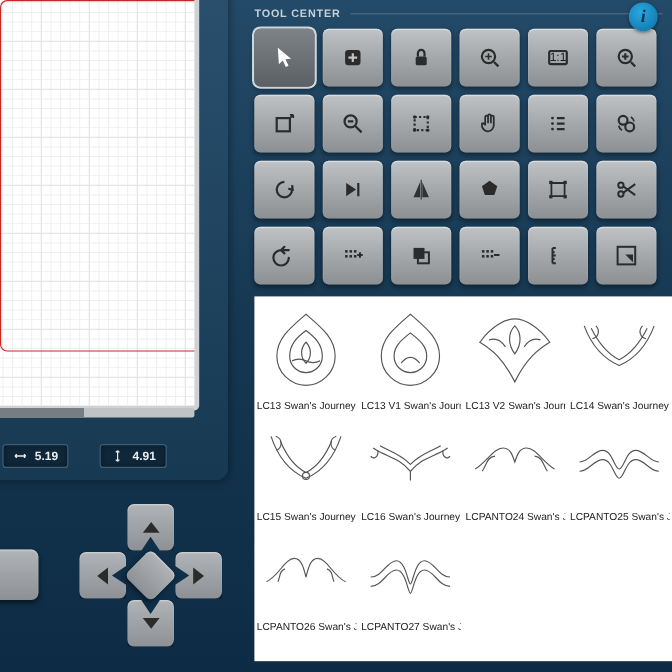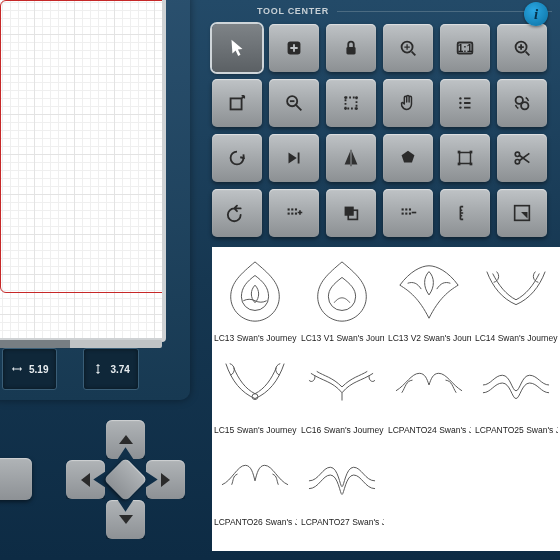--- a/index.html
+++ b/index.html
@@ -53,21 +53,21 @@
     position: absolute; left: 0; top: 0; height: 100%;
     width: 45%; background: #777e83;
   }
   .status-row {
     position: absolute; left: 12px; right: 10px; bottom: 10px;
     display: flex; gap: 26px; align-items: center;
   }
   .badge {
     display: inline-flex; align-items: center; gap: 6px;
     background: #0f2739; border: 1px solid #3a5e77;
-    border-radius: 3px; padding: 14px 8px; color: #e7ecef;
+    border-radius: 3px; padding: 3px 8px; color: #e7ecef;
     font-size: 10px; font-weight: 600;
     box-shadow: 0 0 4px rgba(0,0,0,.5) inset;
   }
   .badge svg { width: 12px; height: 12px; }
 
   
   .nav-cluster {
     position: absolute; left: 10px; top: 420px;
     width: 170px; height: 130px;
   }
@@ -90,21 +90,21 @@
   .tri-l { border-top: 7px solid transparent; border-bottom: 7px solid transparent; border-right: 9px solid #2b2b2b; }
   .tri-r { border-top: 7px solid transparent; border-bottom: 7px solid transparent; border-left: 9px solid #2b2b2b; }
 
   
   .right-zone {
     position: absolute; left: 204px; top: 0; right: 0; bottom: 0;
   }
   .section-header {
     display: flex; align-items: center; gap: 8px;
     padding: 6px 8px 4px 8px;
-    font-size: 9px; letter-spacing: .7px; color: #c7d0d6; font-weight:600;margin-left:45px;
+    font-size: 9px; letter-spacing: .7px; color: #c7d0d6; font-weight:600;
   }
   .section-header .line { flex: 1; height: 1px; background: #4b6b82; }
   .info-btn {
     position: absolute; right: 12px; top: 2px;
     width: 24px; height: 24px; border-radius: 50%;
     background: radial-gradient(circle at 40% 35%, #2aa7e3, #0b6fa0);
     color: #06314a; font-weight: 900; font-style: italic;
     display: flex; align-items: center; justify-content: center;
     box-shadow: 0 1px 3px rgba(0,0,0,.5);
     font-family: Georgia, serif; font-size: 15px;
@@ -119,21 +119,21 @@
     border-radius: 5px;
     box-shadow: 0 2px 4px rgba(0,0,0,.45), inset 0 1px 1px rgba(255,255,255,.5);
     display: flex; align-items: center; justify-content: center;
     color: #1f1f1f;
   }
   .tool-btn.selected {
     background: linear-gradient(180deg, #7e8387 0%, #5b6064 100%);
     box-shadow: 0 0 0 2px #cfd5d9, 0 2px 4px rgba(0,0,0,.5);
   }
   .tool-btn svg { width: 22px; height: 22px; }
-  .tool-btn .txt { font-size: 10px; font-weight: 700; color:#1f1f1f; }
+  .tool-btn .txt { font-size: 10px; font-weight: 400; color:#1f1f1f; }
 
   
   .design-area {
     margin: 0 0 0 8px; background: #fff;
     height: 304px;
     display: grid; grid-template-columns: repeat(4, 85px);
     grid-auto-rows: 92px; gap: 0 2px;
     padding-top: 4px;
     align-content: start;
   }
@@ -168,21 +168,21 @@
     <span class="badge">
       <svg viewBox="0 0 16 16">
           <path d="M2 8h12M2 8l2-2M2 8l2 2M14 8l-2-2M14 8l-2 2" stroke="#e7ecef" stroke-width="1.4" fill="none"></path>
         </svg>
       <span>5.19</span>
     </span>
     <span class="badge">
       <svg viewBox="0 0 16 16">
           <path d="M8 2v12M8 2l-2 2M8 2l2 2M8 14l-2-2M8 14l2-2" stroke="#e7ecef" stroke-width="1.4" fill="none"></path>
         </svg>
-      <span>3.74</span>
+      <span>4.91</span>
     </span>
   </div>
 </div>
 
 <div class="nav-cluster">
   <div class="sq-btn" style="left:-20px;top:38px"></div>
   <div class="nav-btn nav-u">
       <div class="tri tri-u"></div>
     </div>
   <div class="nav-btn nav-d">

